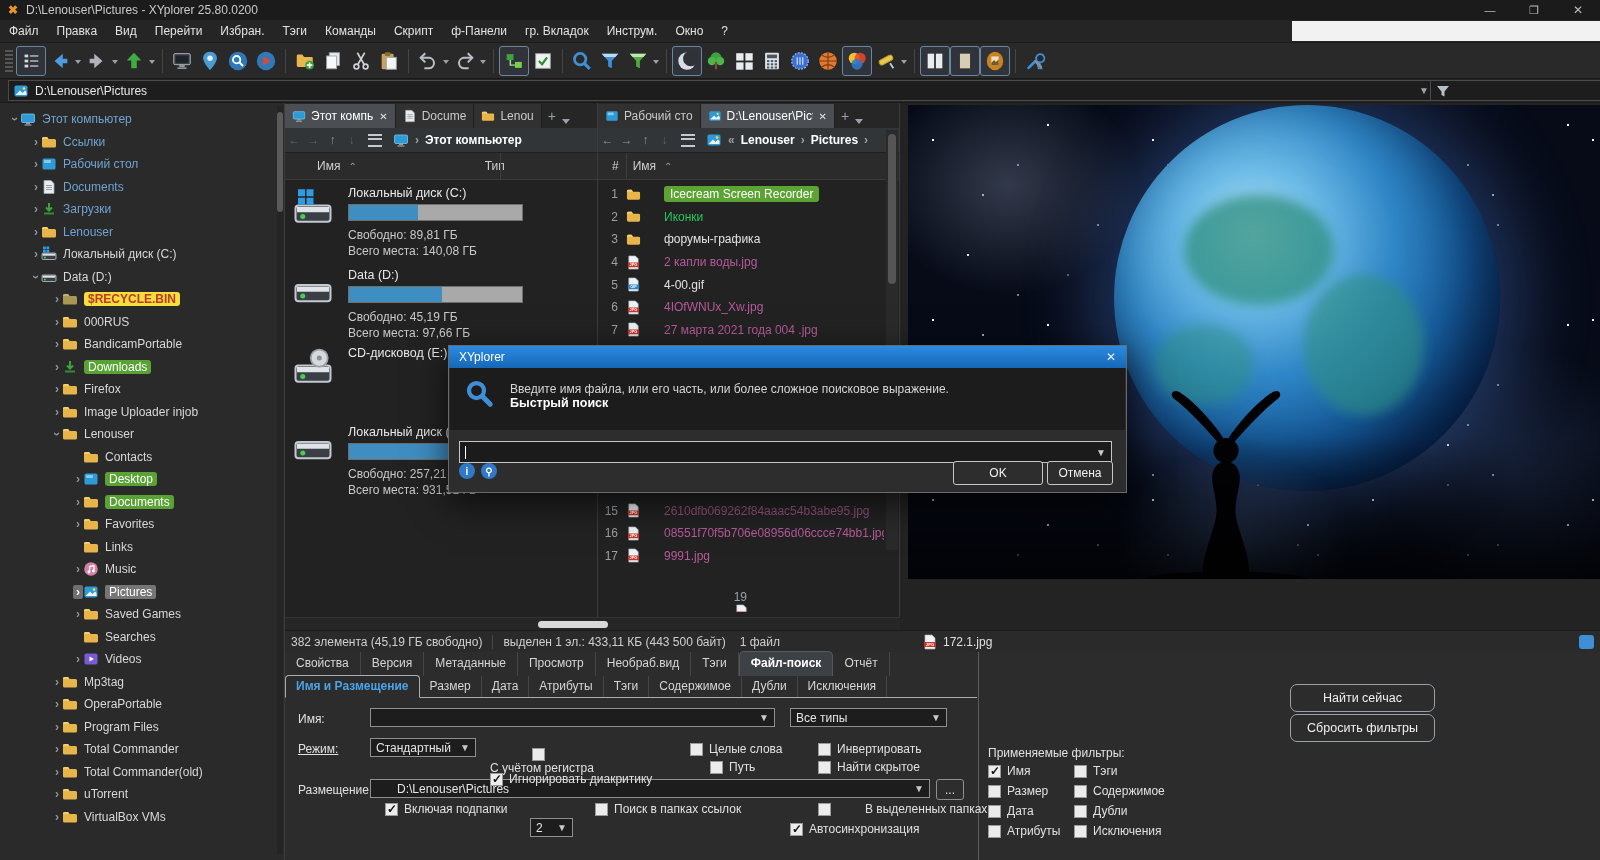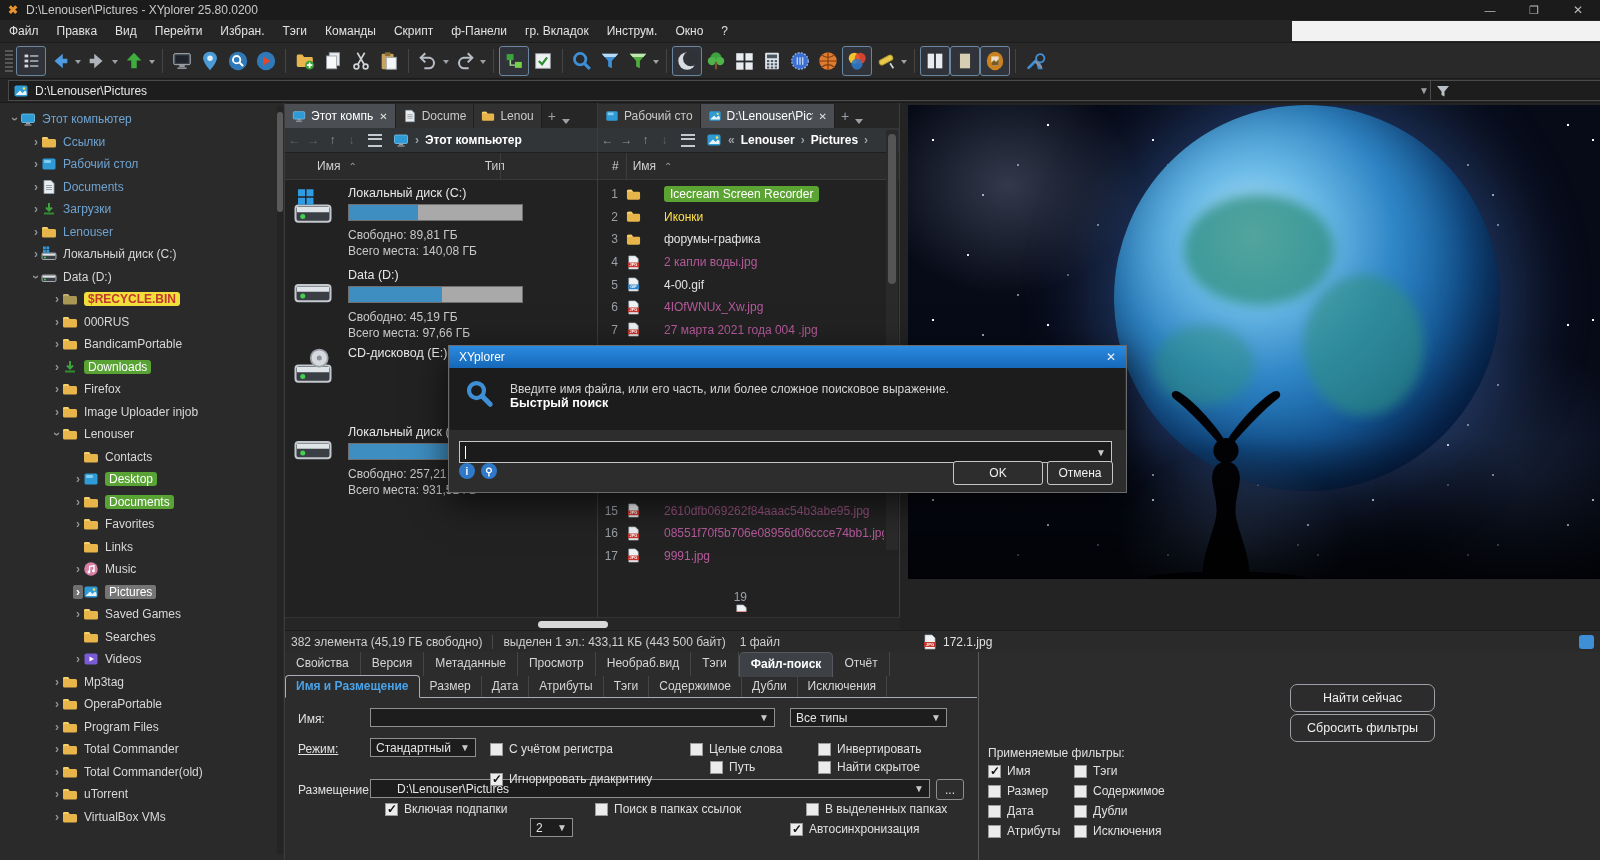--- a/index.html
+++ b/index.html
@@ -68,21 +68,21 @@
   .drive .fill{height:100%;background:#3e8ec2}
   .drive .meta{color:#c9c9c9;line-height:16px}
   .drive .dicon{position:absolute;left:-2px;top:2px;width:44px;height:40px}
   .drive .dicon svg{width:44px;height:40px}
   
   #rpane{left:598px;top:103px;width:302px;height:527px;background:#222;border-right:1px solid #3c3c3c;box-sizing:border-box}
   .frow{position:absolute;left:0;height:22.6px;display:flex;align-items:center;white-space:nowrap;width:286px;overflow:hidden}
   .fnum{width:20px;text-align:right;color:#9aa0a6;flex:none;margin-right:8px}
   .fname{margin-left:23px}
   .fname.white{color:#e2e2e2}
-  .fname.blue{color:#fde047}
+  .fname.blue{color:#22c55e}
   .fname.pink{color:#b55a9b}
   .fname.pink-dim{color:#96527f}
   .fname.hl-green{background:#5ba332;color:#fff;border-radius:3px;padding:1px 6px}
   #r-vsb{position:absolute;right:1px;top:27px;width:12px;height:420px;background:#2a2a2a}
   #r-vsb .thumb{position:absolute;left:2px;top:4px;width:8px;height:150px;background:#555;border-radius:4px}
   #hsb{left:285px;top:617px;width:615px;height:13px;background:#262626;border-top:1px solid #333}
   #hsb .thumb{position:absolute;left:253px;top:3px;width:70px;height:7px;background:#d8d8d8;border-radius:4px}
   
   #preview{left:900px;top:103px;width:700px;height:527px;background:#232323;overflow:hidden}
   #pimg{position:absolute;left:8px;top:2px;width:692px;height:474px;overflow:hidden;background:#070b18}
@@ -117,21 +117,21 @@
   #dlg-input{position:absolute;left:10px;top:95px;width:641px;height:20px;background:#1b1b1b;border:1px solid #c6c6c6;display:flex;align-items:center;padding:0 5px}
   #dlg-input .caret{width:1px;height:13px;background:#fff}
   #dlg-input .chev{margin-left:auto;color:#c9c9c9;font-size:10px}
   .dlg-mini{width:16px;height:16px;border-radius:50%;background:#2f79c8;color:#fff;display:flex;align-items:center;justify-content:center;font-size:10px;margin-right:7px;font-weight:bold}
   .dlg-btn{position:absolute;top:115px;height:22px;background:#2d2d2d;border:1px solid #c6c6c6;border-radius:3px;color:#f0f0f0;display:flex;align-items:center;justify-content:center}
   
   #statusbar{left:285px;top:630px;width:1315px;height:22px;background:#2a2a2a;border-top:1px solid #1c1c1c;display:flex;align-items:center;color:#cfcfcf}
   .st-sep{width:1px;height:14px;background:#4a4a4a;margin:0 10px}
   
   #bottom{left:285px;top:652px;width:1315px;height:208px;background:#2c2c2c}
-  #btabs{position:absolute;left:0;top:0;right:0;height:24px;display:flex;align-items:flex-start}
+  #btabs{position:absolute;left:0;top:0;right:0;height:24px;display:flex;align-items:flex-end}
   .btab{padding:4px 11px;color:#d5d5d5;white-space:nowrap;border-right:1px solid #454545;height:16px}
   .btab.active{background:#3d4045;border:1px solid #55585e;border-bottom:none;border-radius:5px 5px 0 0;color:#fff;font-weight:bold}
   #subtabs{position:absolute;left:0;top:24px;width:692px;height:22px;display:flex;align-items:flex-end;border-bottom:1px solid #a9aeb4;box-sizing:border-box}
   .stab{padding:3px 10px;color:#d5d5d5;white-space:nowrap;border-right:1px solid #454545;height:15px}
   .stab.active{color:#4aa3e8;font-weight:bold;background:#2c2c2c;border:1px solid #a9aeb4;border-bottom:1px solid #2c2c2c;margin-bottom:-1px;border-radius:4px 4px 0 0}
   .flabel{position:absolute;color:#e0e0e0}
   .combo{position:absolute;height:19px;background:#1d1d1d;border:1px solid #8f8f8f;display:flex;align-items:center;padding:0 5px;color:#e5e5e5;box-sizing:border-box}
   .combo .chev{margin-left:auto;color:#c9c9c9;font-size:10px}
   .chk{position:absolute;display:flex;align-items:center;color:#e0e0e0;white-space:nowrap}
   .box{width:13px;height:13px;background:#ececec;border:1px solid #9a9a9a;margin-right:6px;flex:none;position:relative;box-sizing:border-box}
@@ -1181,21 +1181,21 @@
       </label>
       <label class="chk" style="left: 703px; top: 172px;">
         <span class="box"></span>
         <span>Атрибуты</span>
       </label>
       <label class="chk" style="left: 789px; top: 172px;">
         <span class="box"></span>
         <span>Исключения</span>
       </label>
     </div>
-<label class="chk" style="left: 205px; top: 90px;">
+<label class="chk" style="left: 205px; top: 96px; flex-direction: column;">
       <span class="box"></span>
       <span>С учётом регистра</span>
     </label>
     <label class="chk" style="left: 405px; top: 90px;">
       <span class="box"></span>
       <span>Целые слова</span>
     </label>
     <label class="chk" style="left: 533px; top: 90px;">
       <span class="box"></span>
       <span>Инвертировать</span>
@@ -1213,21 +1213,21 @@
       <span>Найти скрытое</span>
     </label>
     <label class="chk" style="left: 100px; top: 150px;">
       <span class="box on"></span>
       <span>Включая подпапки</span>
     </label>
     <label class="chk" style="left: 310px; top: 150px;">
       <span class="box"></span>
       <span>Поиск в папках ссылок</span>
     </label>
-    <label class="chk" style="left: 521px; top: 150px;">
+    <label class="chk" style="left: 533px; top: 150px; gap: 28px;">
       <span class="box"></span>
       <span>В выделенных папках</span>
     </label>
     <label class="chk" style="left: 118px; top: 170px; margin-top: 44px;">
       <span class="box"></span>
       <span>Максим. глубина:</span>
     </label>
     <label class="chk" style="left: 505px; top: 170px;">
       <span class="box on"></span>
       <span>Автосинхронизация</span>

